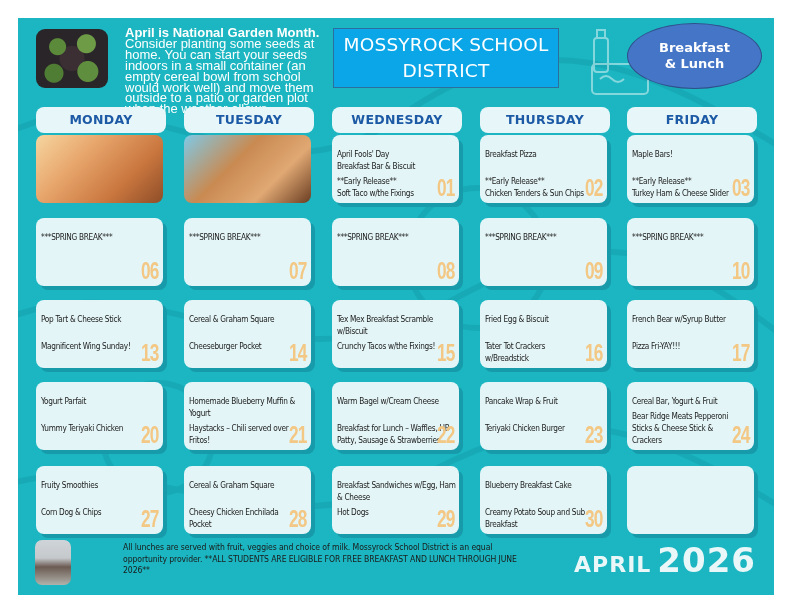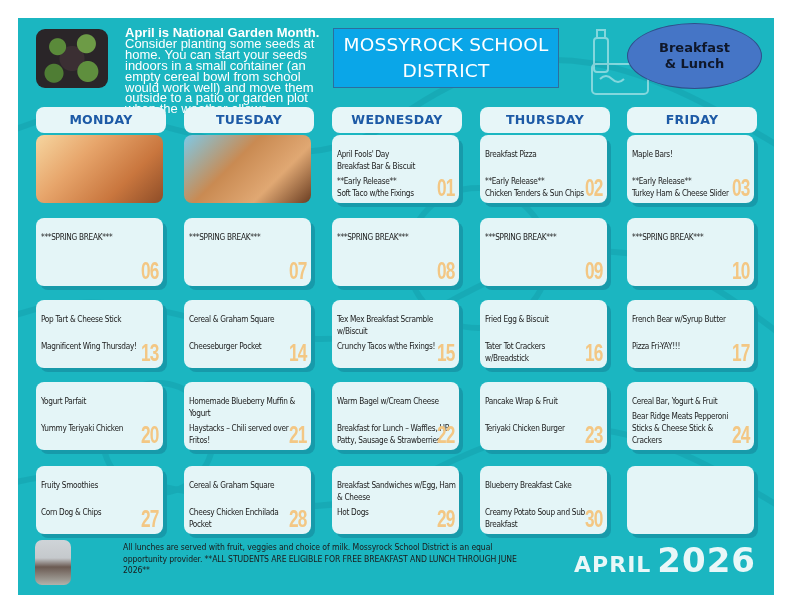--- a/index.html
+++ b/index.html
@@ -37,21 +37,21 @@
     font-family: "DejaVu Sans", sans-serif; font-size: 18.5px; line-height: 26px;
     padding-top: 3px; letter-spacing: 0.2px;
   }
   .lunch-icon {
     position: absolute; left: 572px; top: 6px; width: 60px; height: 72px;
     opacity: 0.55;
   }
   .meal-ellipse {
     position: absolute; left: 609px; top: 5px; width: 135px; height: 66px;
     background: #4575c6; border: 1px solid #2f4f8a; border-radius: 50%;
-    color: #0f172a; font-weight: bold; text-align: center;
+    color: #ffffff; font-weight: bold; text-align: center;
     font-family: "DejaVu Sans", sans-serif; font-size: 13px; line-height: 16px;
     display: flex; flex-direction: column; justify-content: center; align-items: center;
   }
 
   
   .day-header {
     position: absolute; top: 81px; height: 26px; width: 130px;
     background: #e7f6f8; border-radius: 8px;
     color: #1d5aa6; font-weight: bold; font-size: 12.5px;
     font-family: "DejaVu Sans", sans-serif;
@@ -182,21 +182,21 @@
     <div class="breakfast">***SPRING BREAK***</div>
     <div class="daynum">09</div>
   </div>
   <div class="cell" style="left:609px;top:200px">
     <div class="breakfast">***SPRING BREAK***</div>
     <div class="daynum">10</div>
   </div>
 
   <div class="cell" style="left:18px;top:282px">
     <div class="breakfast">Pop Tart &amp; Cheese Stick</div>
-    <div class="lunch" style="bottom:16px">Magnificent Wing Thursday!</div>
+    <div class="lunch" style="bottom:16px">Magnificent Wing Sunday!</div>
     <div class="daynum">13</div>
   </div>
   <div class="cell" style="left:166px;top:282px">
     <div class="breakfast">Cereal &amp; Graham Square</div>
     <div class="lunch" style="bottom:16px">Cheeseburger Pocket</div>
     <div class="daynum">14</div>
   </div>
   <div class="cell" style="left:314px;top:282px">
     <div class="breakfast">Tex Mex Breakfast Scramble w/Biscuit</div>
     <div class="lunch" style="bottom:16px">Crunchy Tacos w/the Fixings!</div>

